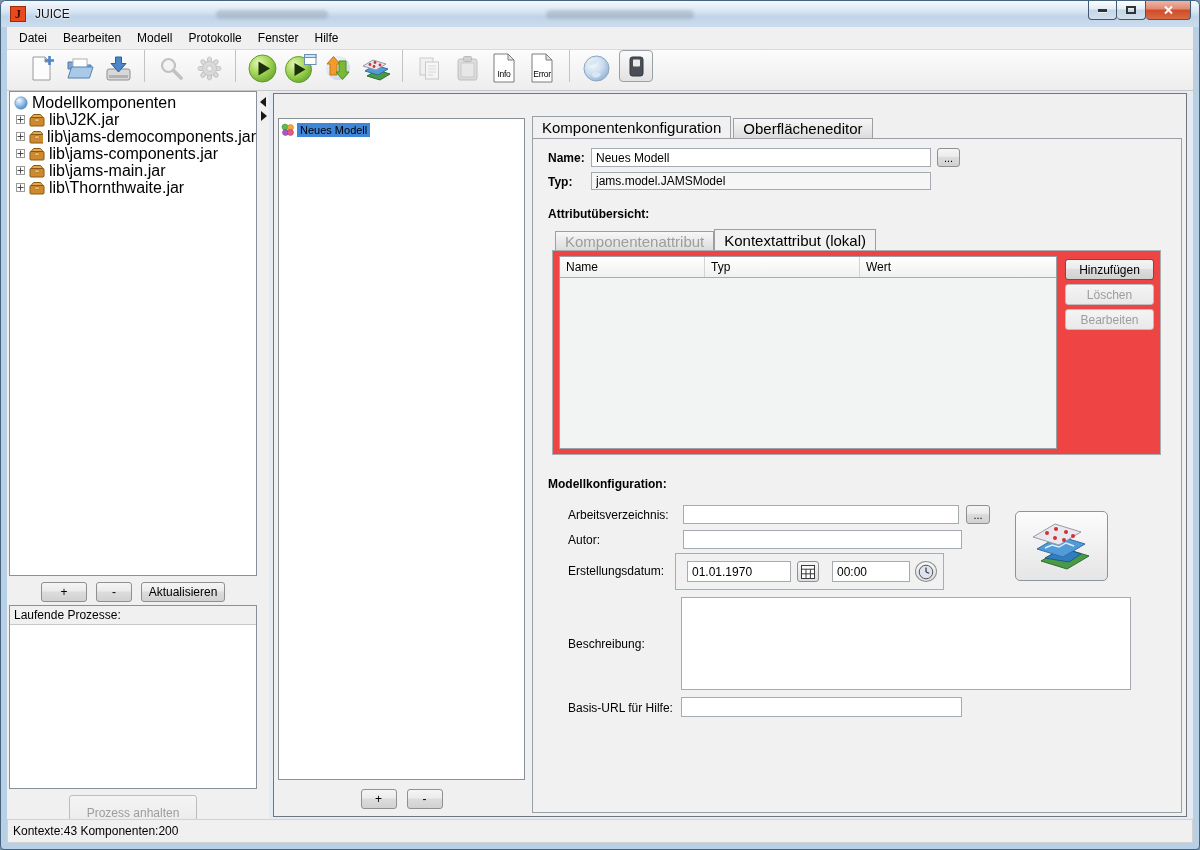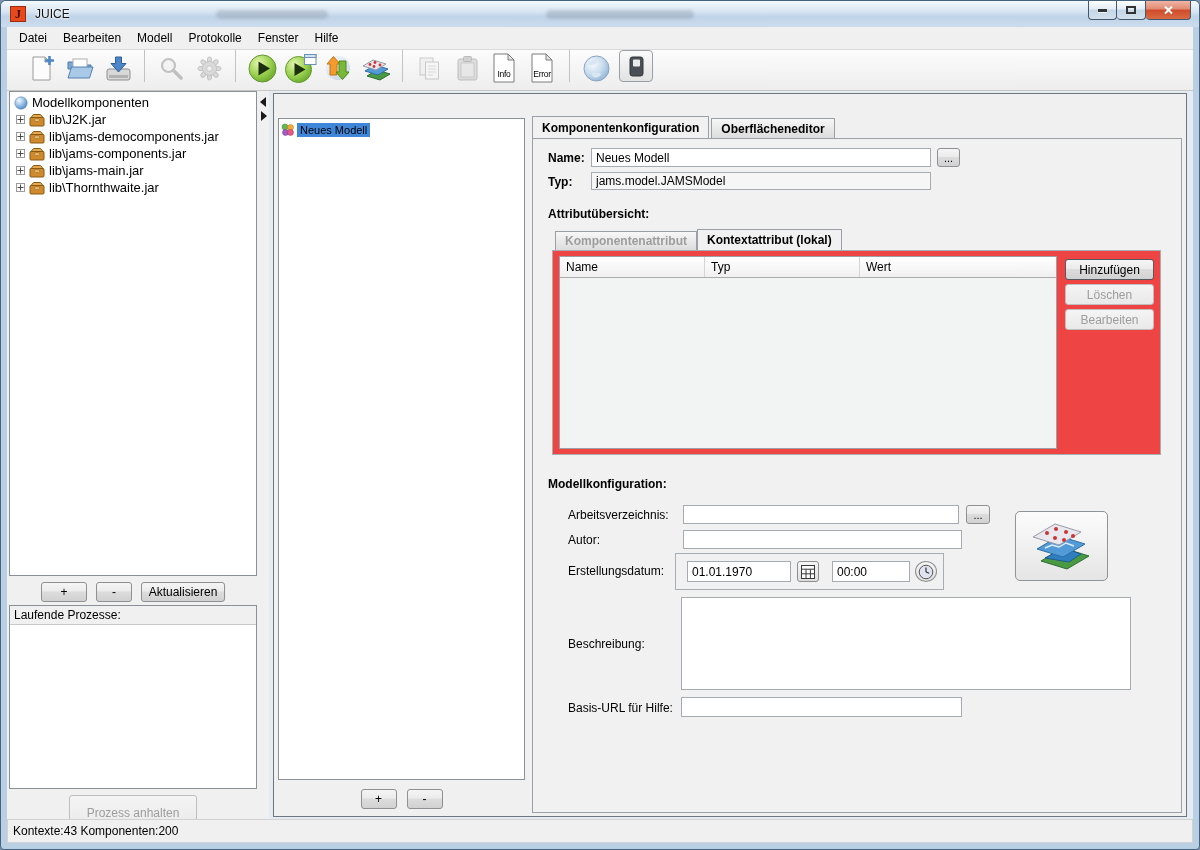--- a/index.html
+++ b/index.html
@@ -47,21 +47,21 @@
   .log-label { position:absolute; left:2px; bottom:4px; width:20px; text-align:center;
     font-size:8.5px; color:#000; letter-spacing:-.3px; }
 
   
   .main { position:absolute; top:90px; left:6px; right:6px; bottom:30px; background:#f0f0f0; display:flex; }
 
   
   .left-panel { position:relative; width:252px; height:100%; background:#f0f0f0; }
   .tree-box { position:absolute; left:2px; top:0; width:248px; height:485px;
     background:#fff; border:1px solid #8a9097; overflow:hidden; padding-top:2px; }
-  .trow { display:flex; align-items:center; height:17px; font-size:13px; color:#000; white-space:nowrap; }
+  .trow { display:flex; align-items:center; height:17px; font-size:16px; color:#000; white-space:nowrap; }
   .trow.root { padding-left:4px; gap:4px; }
   .trow.item { padding-left:6px; gap:4px; }
   .expander { width:9px; height:9px; border:1px solid #9b9b9b; background:#fff;
     display:inline-flex; align-items:center; justify-content:center; flex:none; }
   .lp-buttons { position:absolute; left:2px; top:488px; width:248px; height:26px;
     display:flex; align-items:center; justify-content:center; gap:9px; }
   .btn { border:1px solid #8e9094; border-radius:3px; color:#000; font-size:12px;
     background:linear-gradient(#f5f5f5,#ebebeb 45%,#dcdcdc 50%,#d1d1d1);
     display:inline-flex; align-items:center; justify-content:center; }
   .btn.dis { color:#9d9d9d; border-color:#bdbdbd; background:linear-gradient(#f4f4f4,#e9e9e9); }
@@ -101,22 +101,22 @@
     background:#fff; border:1px solid #8a9097; padding:2px; }
   .mnode { display:flex; align-items:center; gap:3px; height:17px; font-size:11px; }
   .mnode .sel { background:#3f86d8; color:#000; padding:1px 3px; }
   .mt-buttons { position:absolute; left:0; bottom:6px; width:255px; height:22px;
     display:flex; align-items:center; justify-content:center; gap:10px; }
   .btn.b-sm { width:36px; height:20px; }
 
   
   .config-panel { position:absolute; left:257px; top:2px; right:3px; bottom:2px; }
   .main-tabs { display:flex; height:22px; padding-left:1px; align-items:flex-end; }
-  .tab { border:1px solid #999fa5; border-bottom:none; font-size:12px; padding:3px 9px 3px 9px;
-    background:linear-gradient(#f7f7f7,#dcdcdc); height:20px; display:flex; align-items:center;font-weight:bold; }
+  .tab { border:1px solid #999fa5; border-bottom:none; font-size:15px; padding:3px 9px 3px 9px;
+    background:linear-gradient(#f7f7f7,#dcdcdc); height:20px; display:flex; align-items:center; }
   .tab.active { background:#f1f1f1; height:22px; position:relative; z-index:2; }
   .tab.inactive { margin-left:2px; }
   .tab.disabled { color:#9d9d9d; }
   .config-content { position:absolute; top:22px; left:1px; right:1px; bottom:1px;
     border:1px solid #9aa0a6; background:#f1f1f1; }
 
   .lbl { position:absolute; font-size:12px; color:#000; }
   .blbl { position:absolute; font-size:12px; font-weight:bold; color:#000; }
   .tf { position:absolute; border:1px solid #a5abb1; background:#fff; font:12px "Liberation Sans",sans-serif;
     padding:1px 4px; color:#000; outline:none; }

